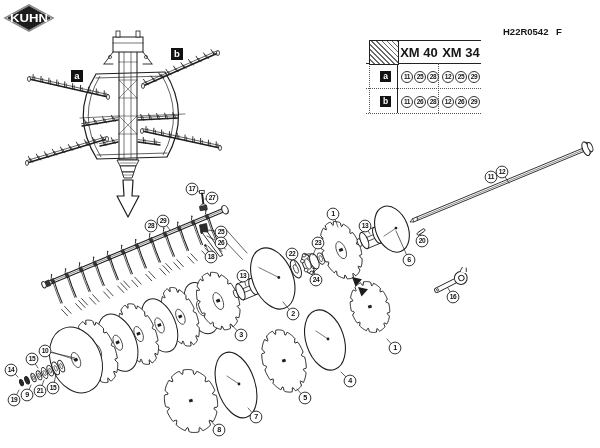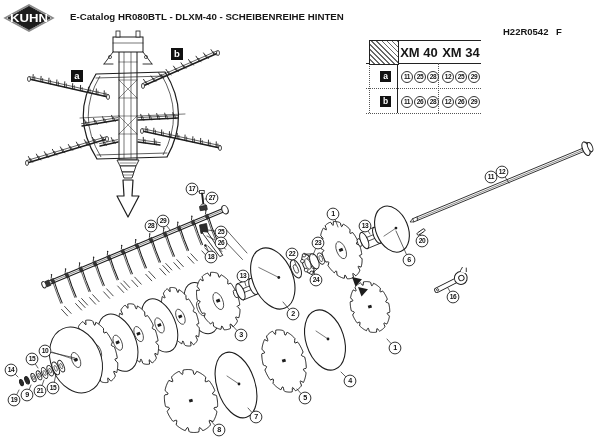--- a/index.html
+++ b/index.html
@@ -32,21 +32,20 @@
 </head>
 <body>
 
 <div id="stage">
   <svg class="logo" width="60" height="32" viewBox="0 0 60 32">
     <polygon points="3,14 27,1 51,14 27,27" fill="none" stroke="#8a8a8a" stroke-width="1.6"></polygon>
     <polygon points="6,14 27,2.5 48,14 27,25.5" fill="#1c1c1c" stroke="#1c1c1c"></polygon>
     <text x="27" y="17.8" text-anchor="middle" font-size="11" font-weight="bold" fill="#ffffff" textLength="38" lengthAdjust="spacingAndGlyphs">KUHN</text>
   </svg>
 
-  <div class="title">E-Catalog HR080BTL - DLXM-40 - SCHEIBENREIHE HINTEN</div>
   <div class="doccode">H22R0542</div>
   <div class="docrev">F</div>
 
   <svg id="diagram" width="600" height="448" viewBox="0 0 600 448">
       <g>
         <rect x="119" y="46" width="18" height="114" fill="#fff" stroke="#1d1d1d" stroke-width="1"></rect>
         <line x1="124" y1="48" x2="124" y2="158" stroke="#1d1d1d" stroke-width="0.6" stroke-linecap="round"></line>
         <line x1="131" y1="48" x2="131" y2="158" stroke="#1d1d1d" stroke-width="0.6" stroke-linecap="round"></line>
         <line x1="119" y1="62" x2="137" y2="62" stroke="#1d1d1d" stroke-width="0.5" stroke-linecap="round"></line>
         <line x1="119" y1="80" x2="137" y2="80" stroke="#1d1d1d" stroke-width="0.5" stroke-linecap="round"></line>

